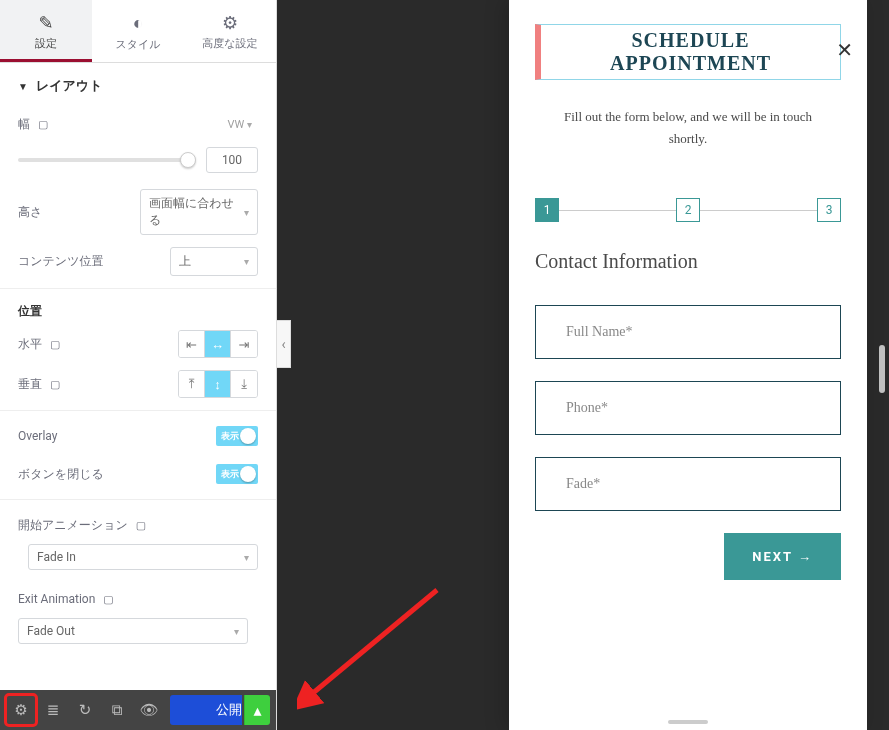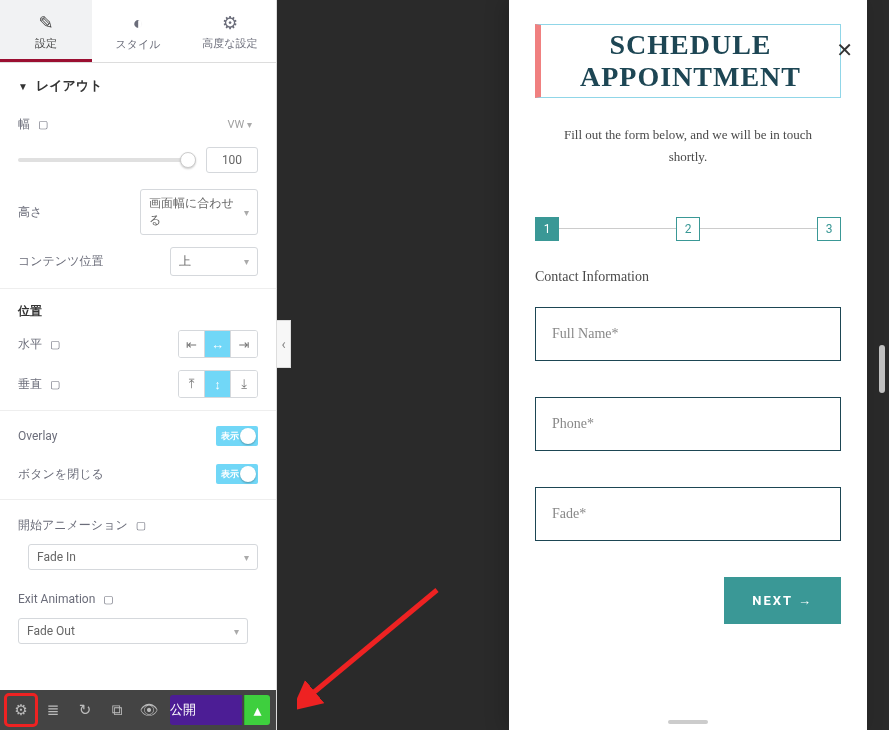--- a/index.html
+++ b/index.html
@@ -29,34 +29,34 @@
 .align-group { display:flex; border:1px solid #d5d8dc; border-radius:3px; overflow:hidden; }
 .align-btn { width:26px; height:26px; display:flex; align-items:center; justify-content:center; background:#fff; border-right:1px solid #d5d8dc; font-size:13px; color:#777; cursor:pointer; }
 .align-btn:last-child { border-right:none; }
 .align-btn.active { background:#71d7f7; color:#fff; }
 .toggle { width:42px; height:20px; border-radius:2px; background:#71d7f7; position:relative; cursor:pointer; display:flex; align-items:center; }
 .toggle-knob { width:16px; height:16px; border-radius:50%; background:#fff; position:absolute; right:2px; box-shadow:0 1px 2px rgba(0,0,0,0.3); }
 .toggle-label { position:absolute; left:5px; font-size:9px; color:#fff; font-weight:bold; }
 .footer { height:40px; background:#444; display:flex; align-items:center; padding:0 6px; gap:2px; }
 .footer-btn { width:30px; height:30px; display:flex; align-items:center; justify-content:center; color:#bbb; cursor:pointer; font-size:15px; border-radius:3px; }
 .footer-btn.highlight { outline:3px solid #e22; outline-offset:-1px; }
-.publish { flex:1; background:#4c1d95; color:#fff; text-align:left; height:30px; line-height:30px; font-size:13px; border-radius:3px 0 0 3px; cursor:pointer; margin-left:4px; }
+.publish { flex:1; background:#1d4ed8; color:#fff; text-align:right; height:30px; line-height:30px; font-size:13px; border-radius:3px 0 0 3px; cursor:pointer; margin-left:4px; }
 .pub-caret { width:26px; height:30px; background:#3ecf3e; border-left:1px solid #2fb82f; display:flex; align-items:center; justify-content:center; color:#fff; border-radius:0 3px 3px 0; cursor:pointer; }
 .canvas { flex:1; background:#2a2a2a; position:relative; }
 .drag-tab { position:absolute; left:0; top:320px; width:14px; height:48px; background:#f7f7f7; border:1px solid #ddd; border-left:none; display:flex; align-items:center; justify-content:center; color:#888; font-size:14px; cursor:pointer; }
 .modal { position:absolute; top:0; right:22px; bottom:0; width:358px; background:#fff; box-shadow:-4px 0 20px rgba(0,0,0,0.2); padding:24px 26px; }
 .close-x { position:absolute; top:38px; right:14px; font-size:20px; color:#333; cursor:pointer; }
-.modal-title { text-align:center; font-family:Georgia,serif; font-weight:900; font-size:28px; line-height:1.15; color:#1d4654; letter-spacing:1px; padding:4px 10px; border:1px solid #90d6e8; border-left:6px solid #f08080; }
+.modal-title { text-align:center; font-family:Georgia,serif; font-weight:900; font-size:20px; line-height:1.15; color:#1d4654; letter-spacing:1px; padding:4px 10px; border:1px solid #90d6e8; border-left:6px solid #f08080; }
 .modal-sub { text-align:center; font-size:13px; color:#4a4a4a; margin:26px 10px 0; line-height:1.7; font-family:Georgia,serif; }
 .steps { display:flex; align-items:center; margin:48px 0 28px; }
 .step-box { width:24px; height:24px; border:1px solid #3a9896; display:flex; align-items:center; justify-content:center; font-size:12px; color:#3a9896; }
 .step-box.active { background:#3a9896; color:#fff; }
 .step-line { flex:1; height:1px; background:#ccc; }
-.form-title { font-size:14px; font-family:Georgia,serif; color:#4a4a4a; margin-bottom:22px; }
-.input-box { border:1px solid #1d4654; padding:18px 16px; font-size:14px; color:#888; font-family:Georgia,serif; margin-bottom:36px; cursor:text; }
+.form-title { font-size:20px; font-family:Georgia,serif; color:#4a4a4a; margin-bottom:32px; }
+.input-box { border:1px solid #1d4654; padding:18px 30px; font-size:14px; color:#888; font-family:Georgia,serif; margin-bottom:22px; cursor:text; }
 .next-btn { float:right; background:#3a9896; color:#fff; padding:16px 28px; font-size:13px; letter-spacing:2px; cursor:pointer; font-weight:bold; }
 .arrow-annotation { position:absolute; left:20px; top:580px; pointer-events:none; }
 .scroll-track { position:absolute; right:4px; top:345px; width:6px; height:48px; background:#c0c0c0; border-radius:3px; }
 .bottom-handle { position:absolute; bottom:6px; left:50%; transform:translateX(-50%); width:40px; height:4px; background:#ccc; border-radius:2px; }
 </style>
 </head>
 <body>
 
 <div class="sidebar">
   <div class="tabs">

